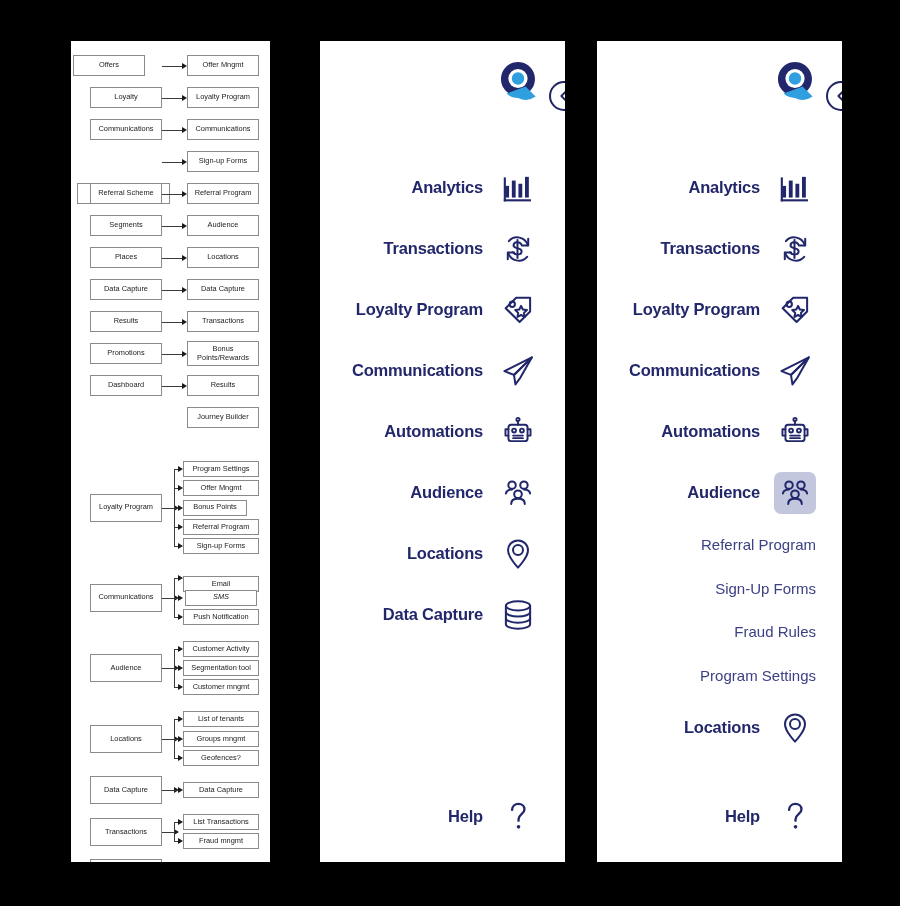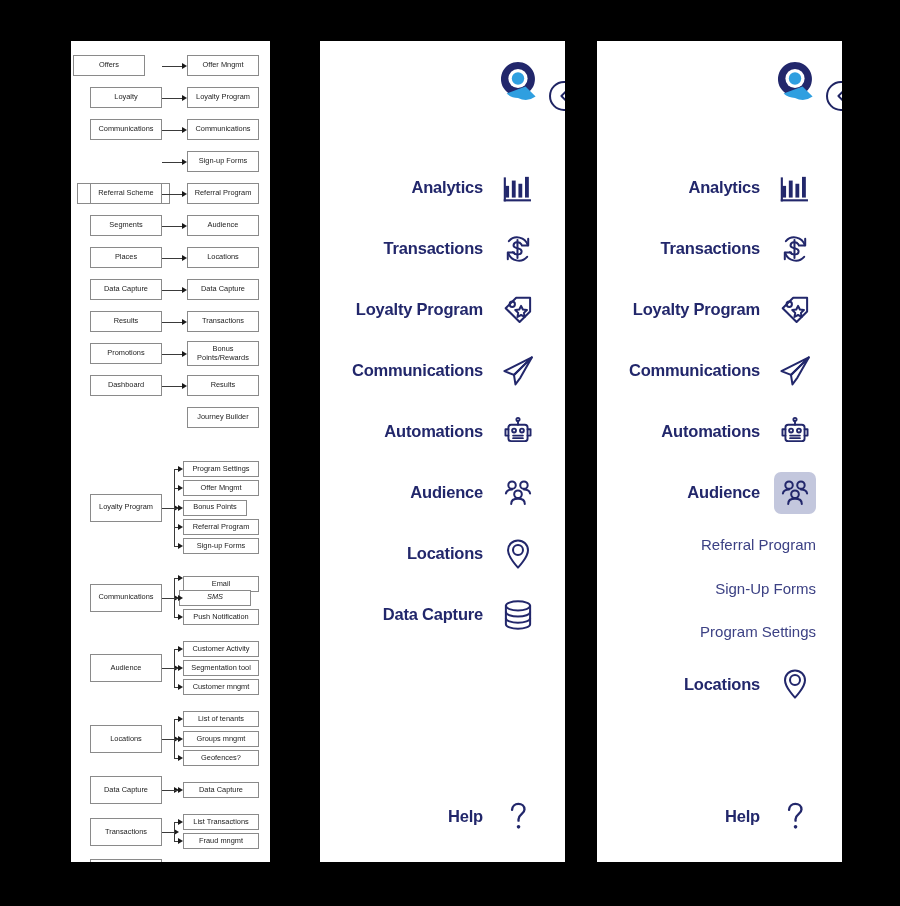--- a/index.html
+++ b/index.html
@@ -142,21 +142,21 @@
         <div class="dbox" style="left: 112px; top: 497.2px; width: 76px; height: 16px;">Sign-up Forms</div>
         <div class="darrow" style="left: 103px; top: 505.2px; width: 5px;"></div>
         <div class="dhead" style="left: 107px; top: 502.2px;"></div>
         <div class="dvert" style="left: 103px; top: 428px; height: 77.2px;"></div>
         <div class="dbox" style="left: 19px; top: 542.5px; width: 72px; height: 28px;">Communications</div>
         <div class="darrow" style="left: 91px; top: 556.5px; width: 13px;"></div>
         <div class="dhead" style="left: 103px; top: 553.5px;"></div>
         <div class="dbox" style="left: 112px; top: 529.2px; width: 76px; height: 16px; margin-top: 6px;">Email</div>
         <div class="darrow" style="left: 103px; top: 537.2px; width: 5px;"></div>
         <div class="dhead" style="left: 107px; top: 534.2px;"></div>
-        <div class="dbox" style="left: 108px; top: 548.5px; width: 72px; height: 16px; font-style: italic;">SMS</div>
+        <div class="dbox" style="left: 114px; top: 548.5px; width: 72px; height: 16px; font-style: italic;">SMS</div>
         <div class="darrow" style="left: 103px; top: 556.5px; width: 5px;"></div>
         <div class="dhead" style="left: 107px; top: 553.5px;"></div>
         <div class="dbox" style="left: 112px; top: 567.8px; width: 76px; height: 16px;">Push Notification</div>
         <div class="darrow" style="left: 103px; top: 575.8px; width: 5px;"></div>
         <div class="dhead" style="left: 107px; top: 572.8px;"></div>
         <div class="dvert" style="left: 103px; top: 537.2px; height: 38.6px;"></div>
         <div class="dbox" style="left: 19px; top: 613.1px; width: 72px; height: 28px;">Audience</div>
         <div class="darrow" style="left: 91px; top: 627.1px; width: 13px;"></div>
         <div class="dhead" style="left: 103px; top: 624.1px;"></div>
         <div class="dbox" style="left: 112px; top: 599.8px; width: 76px; height: 16px;">Customer Activity</div>
@@ -443,20 +443,23 @@
               </svg>
             </span>
           </div>
           <div class="sub-item">
             <span class="sub-label">Referral Program</span>
           </div>
           <div class="sub-item">
             <span class="sub-label">Sign-Up Forms</span>
           </div>
           <div class="sub-item">
+            <span class="sub-label">Fraud Rules</span>
+          </div>
+          <div class="sub-item">
             <span class="sub-label">Program Settings</span>
           </div>
           <div class="nav-item">
             <span class="nav-label">Locations</span>
             <span class="nav-icon">
               <svg viewBox="0 0 32 32" width="34" height="34">
                 <g fill="none" stroke="#22276b" stroke-width="1.9" stroke-linejoin="round" stroke-linecap="round">
         <path d="M16 3.2c-5.2 0-9.4 4.1-9.4 9.2 0 6.6 9.4 16.4 9.4 16.4s9.4-9.8 9.4-16.4c0-5.1-4.2-9.2-9.4-9.2Z"></path>
         <circle cx="16" cy="12.2" r="4.7"></circle>
                 </g>

